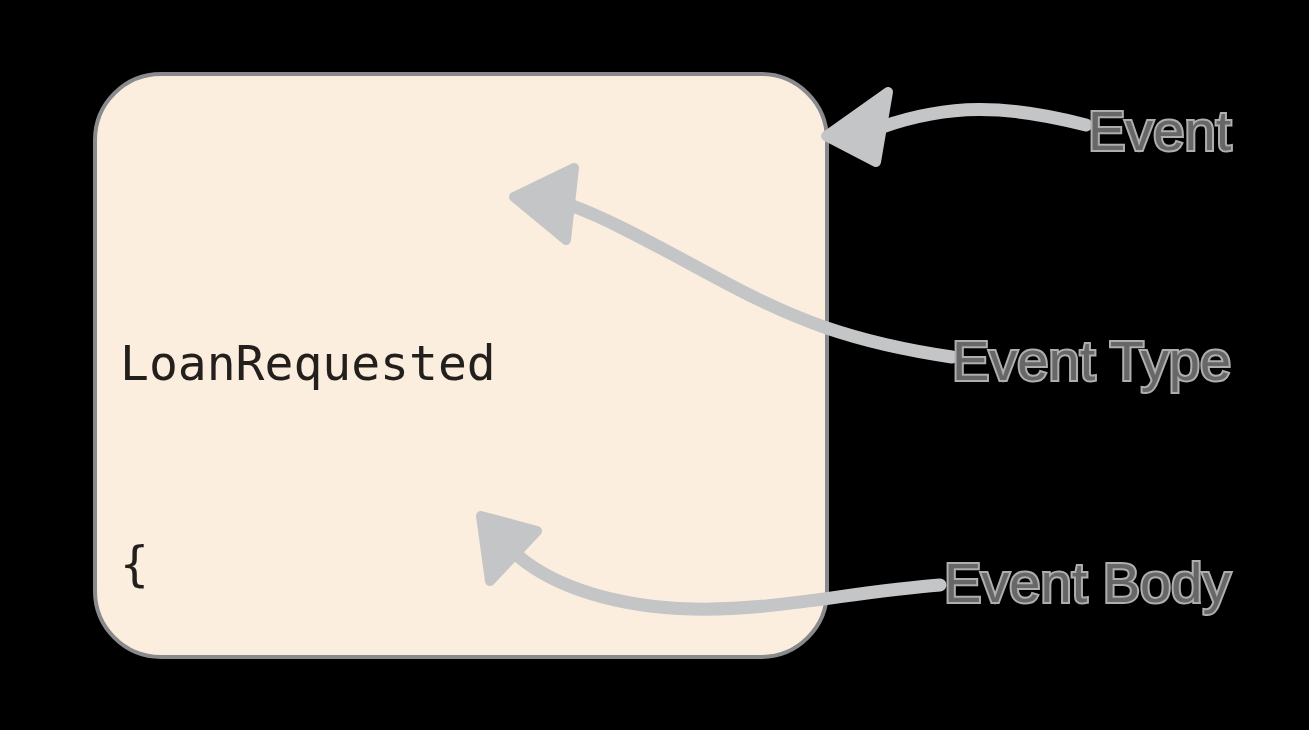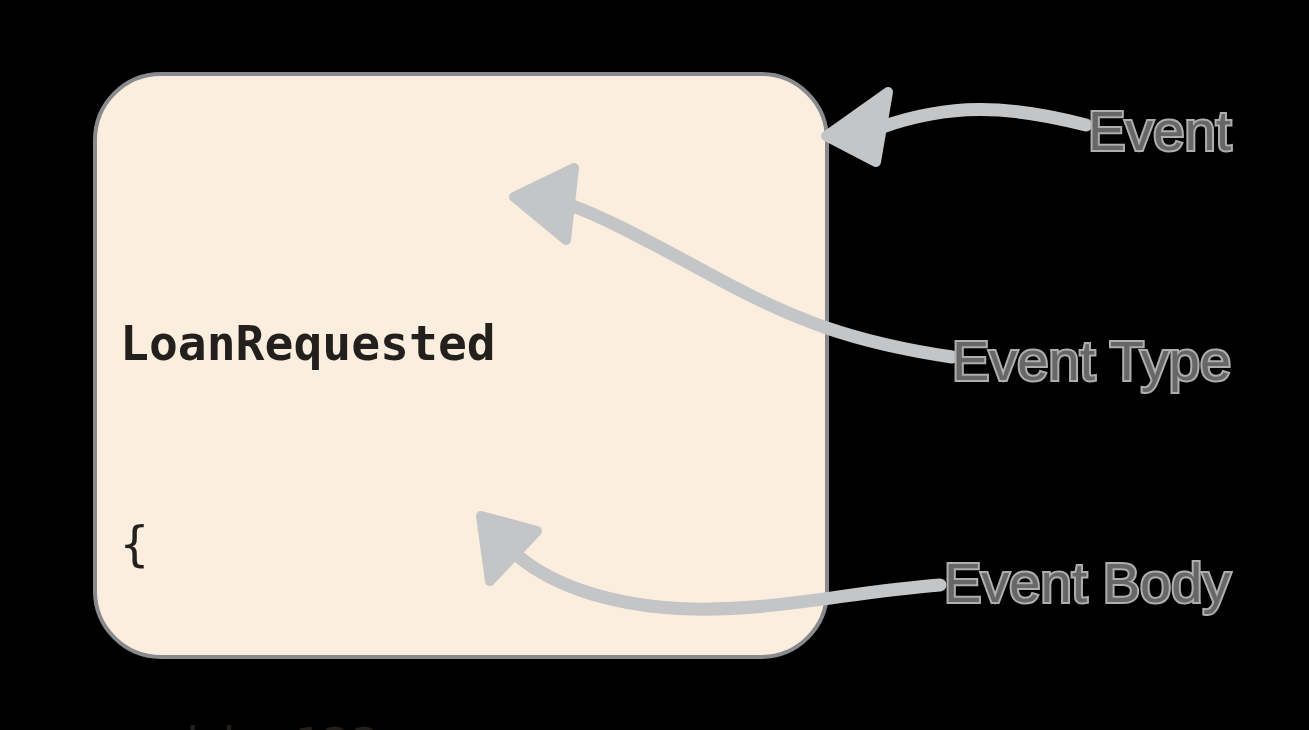--- a/index.html
+++ b/index.html
@@ -34,21 +34,21 @@
   .code {
     position: absolute;
     left: 120px;
     top: 176px;
     font-family: "DejaVu Sans Mono", monospace;
     font-size: 48px;
     line-height: 67px;
     color: var(--code-text);
     white-space: pre;
   }
-  .code .title { font-weight: bold; }
+  .code .title { font-weight: normal; margin-top: 20px; }
   .overlay {
     position: absolute;
     left: 0; top: 0;
     width: 1309px;
     height: 730px;
     pointer-events: none;
   }
   .arrow-line {
     fill: none;
     stroke: var(--arrow);

